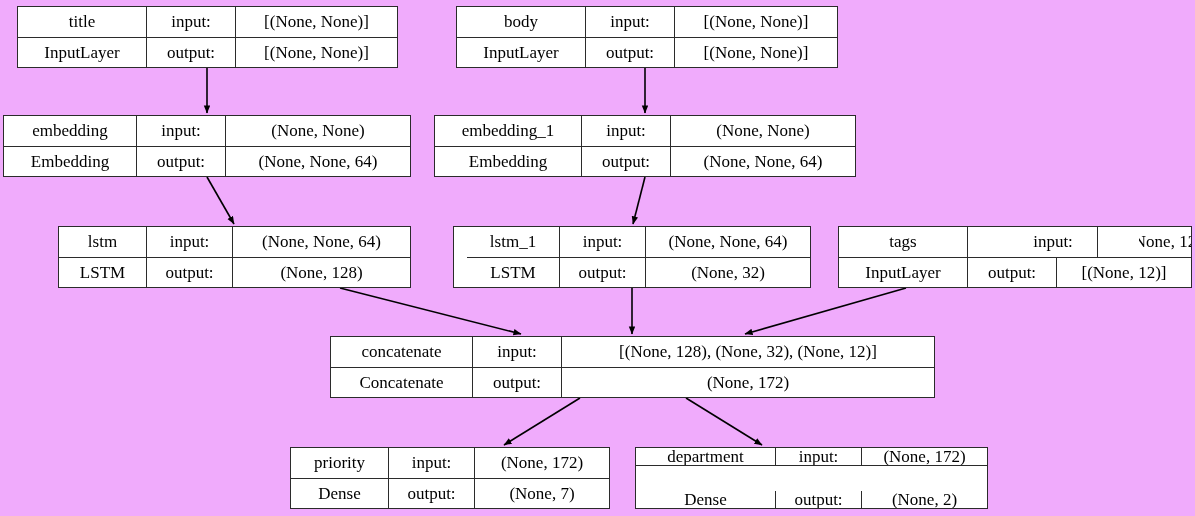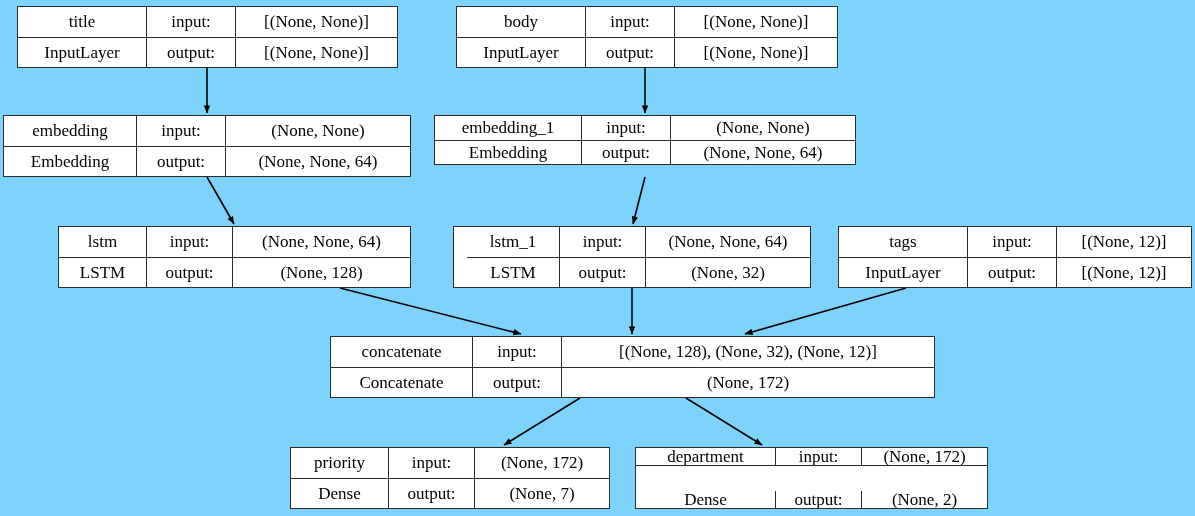--- a/index.html
+++ b/index.html
@@ -8,21 +8,21 @@
     padding: 0;
     background: #ffffff;
   }
   body {
     font-family: "Liberation Serif", "DejaVu Serif", serif;
   }
   #canvas {
     position: relative;
     width: 1195px;
     height: 516px;
-    background: #7dd3fc;
+    background: #f0abfc;
     overflow: hidden;
   }
   #edges {
     position: absolute;
     left: 0;
     top: 0;
     width: 1195px;
     height: 516px;
     pointer-events: none;
   }
@@ -116,21 +116,21 @@
       <div class="cell c-name" style="flex: 0 0 133px; border-right-color: rgb(43, 43, 43);">embedding</div>
       <div class="cell c-label" style="flex: 0 0 89px; border-right-color: rgb(43, 43, 43);">input:</div>
       <div class="cell c-val">(None, None)</div>
     </div>
     <div class="node-row">
       <div class="cell c-name" style="flex: 0 0 133px; border-right-color: rgb(43, 43, 43);">Embedding</div>
       <div class="cell c-label" style="flex: 0 0 89px; border-right-color: rgb(43, 43, 43);">output:</div>
       <div class="cell c-val">(None, None, 64)</div>
     </div>
   </div>
-      <div class="node" style="left: 434px; top: 115px; width: 422px; height: 50px; border-color: rgb(43, 43, 43);">
+      <div class="node" style="left: 434px; top: 115px; width: 422px; height: 62px; border-color: rgb(43, 43, 43);">
     <div class="node-row top" style="border-bottom-color: rgb(43, 43, 43);">
       <div class="cell c-name" style="flex: 0 0 147px; border-right-color: rgb(43, 43, 43);">embedding_1</div>
       <div class="cell c-label" style="flex: 0 0 89px; border-right-color: rgb(43, 43, 43);">input:</div>
       <div class="cell c-val">(None, None)</div>
     </div>
     <div class="node-row">
       <div class="cell c-name" style="flex: 0 0 147px; border-right-color: rgb(43, 43, 43);">Embedding</div>
       <div class="cell c-label" style="flex: 0 0 89px; border-right-color: rgb(43, 43, 43);">output:</div>
       <div class="cell c-val">(None, None, 64)</div>
     </div>
@@ -153,21 +153,21 @@
       <div class="cell c-label" style="flex: 0 0 86px; border-right-color: rgb(43, 43, 43);">input:</div>
       <div class="cell c-val">(None, None, 64)</div>
     </div>
     <div class="node-row">
       <div class="cell c-name" style="flex: 0 0 93px; border-right-color: rgb(43, 43, 43);">LSTM</div>
       <div class="cell c-label" style="flex: 0 0 86px; border-right-color: rgb(43, 43, 43);">output:</div>
       <div class="cell c-val">(None, 32)</div>
     </div>
   </div>
       <div class="node" style="left: 838px; top: 226px; width: 354px; height: 62px; border-color: rgb(43, 43, 43);">
-    <div class="node-row top" style="border-bottom-color: rgb(43, 43, 43);">
+    <div class="node-row top" style="border-bottom-color: rgb(43, 43, 43); gap: 41px;">
       <div class="cell c-name" style="flex: 0 0 129px; border-right-color: rgb(43, 43, 43);">tags</div>
       <div class="cell c-label" style="flex: 0 0 89px; border-right-color: rgb(43, 43, 43);">input:</div>
       <div class="cell c-val">[(None, 12)]</div>
     </div>
     <div class="node-row">
       <div class="cell c-name" style="flex: 0 0 129px; border-right-color: rgb(43, 43, 43);">InputLayer</div>
       <div class="cell c-label" style="flex: 0 0 89px; border-right-color: rgb(43, 43, 43);">output:</div>
       <div class="cell c-val">[(None, 12)]</div>
     </div>
   </div>

